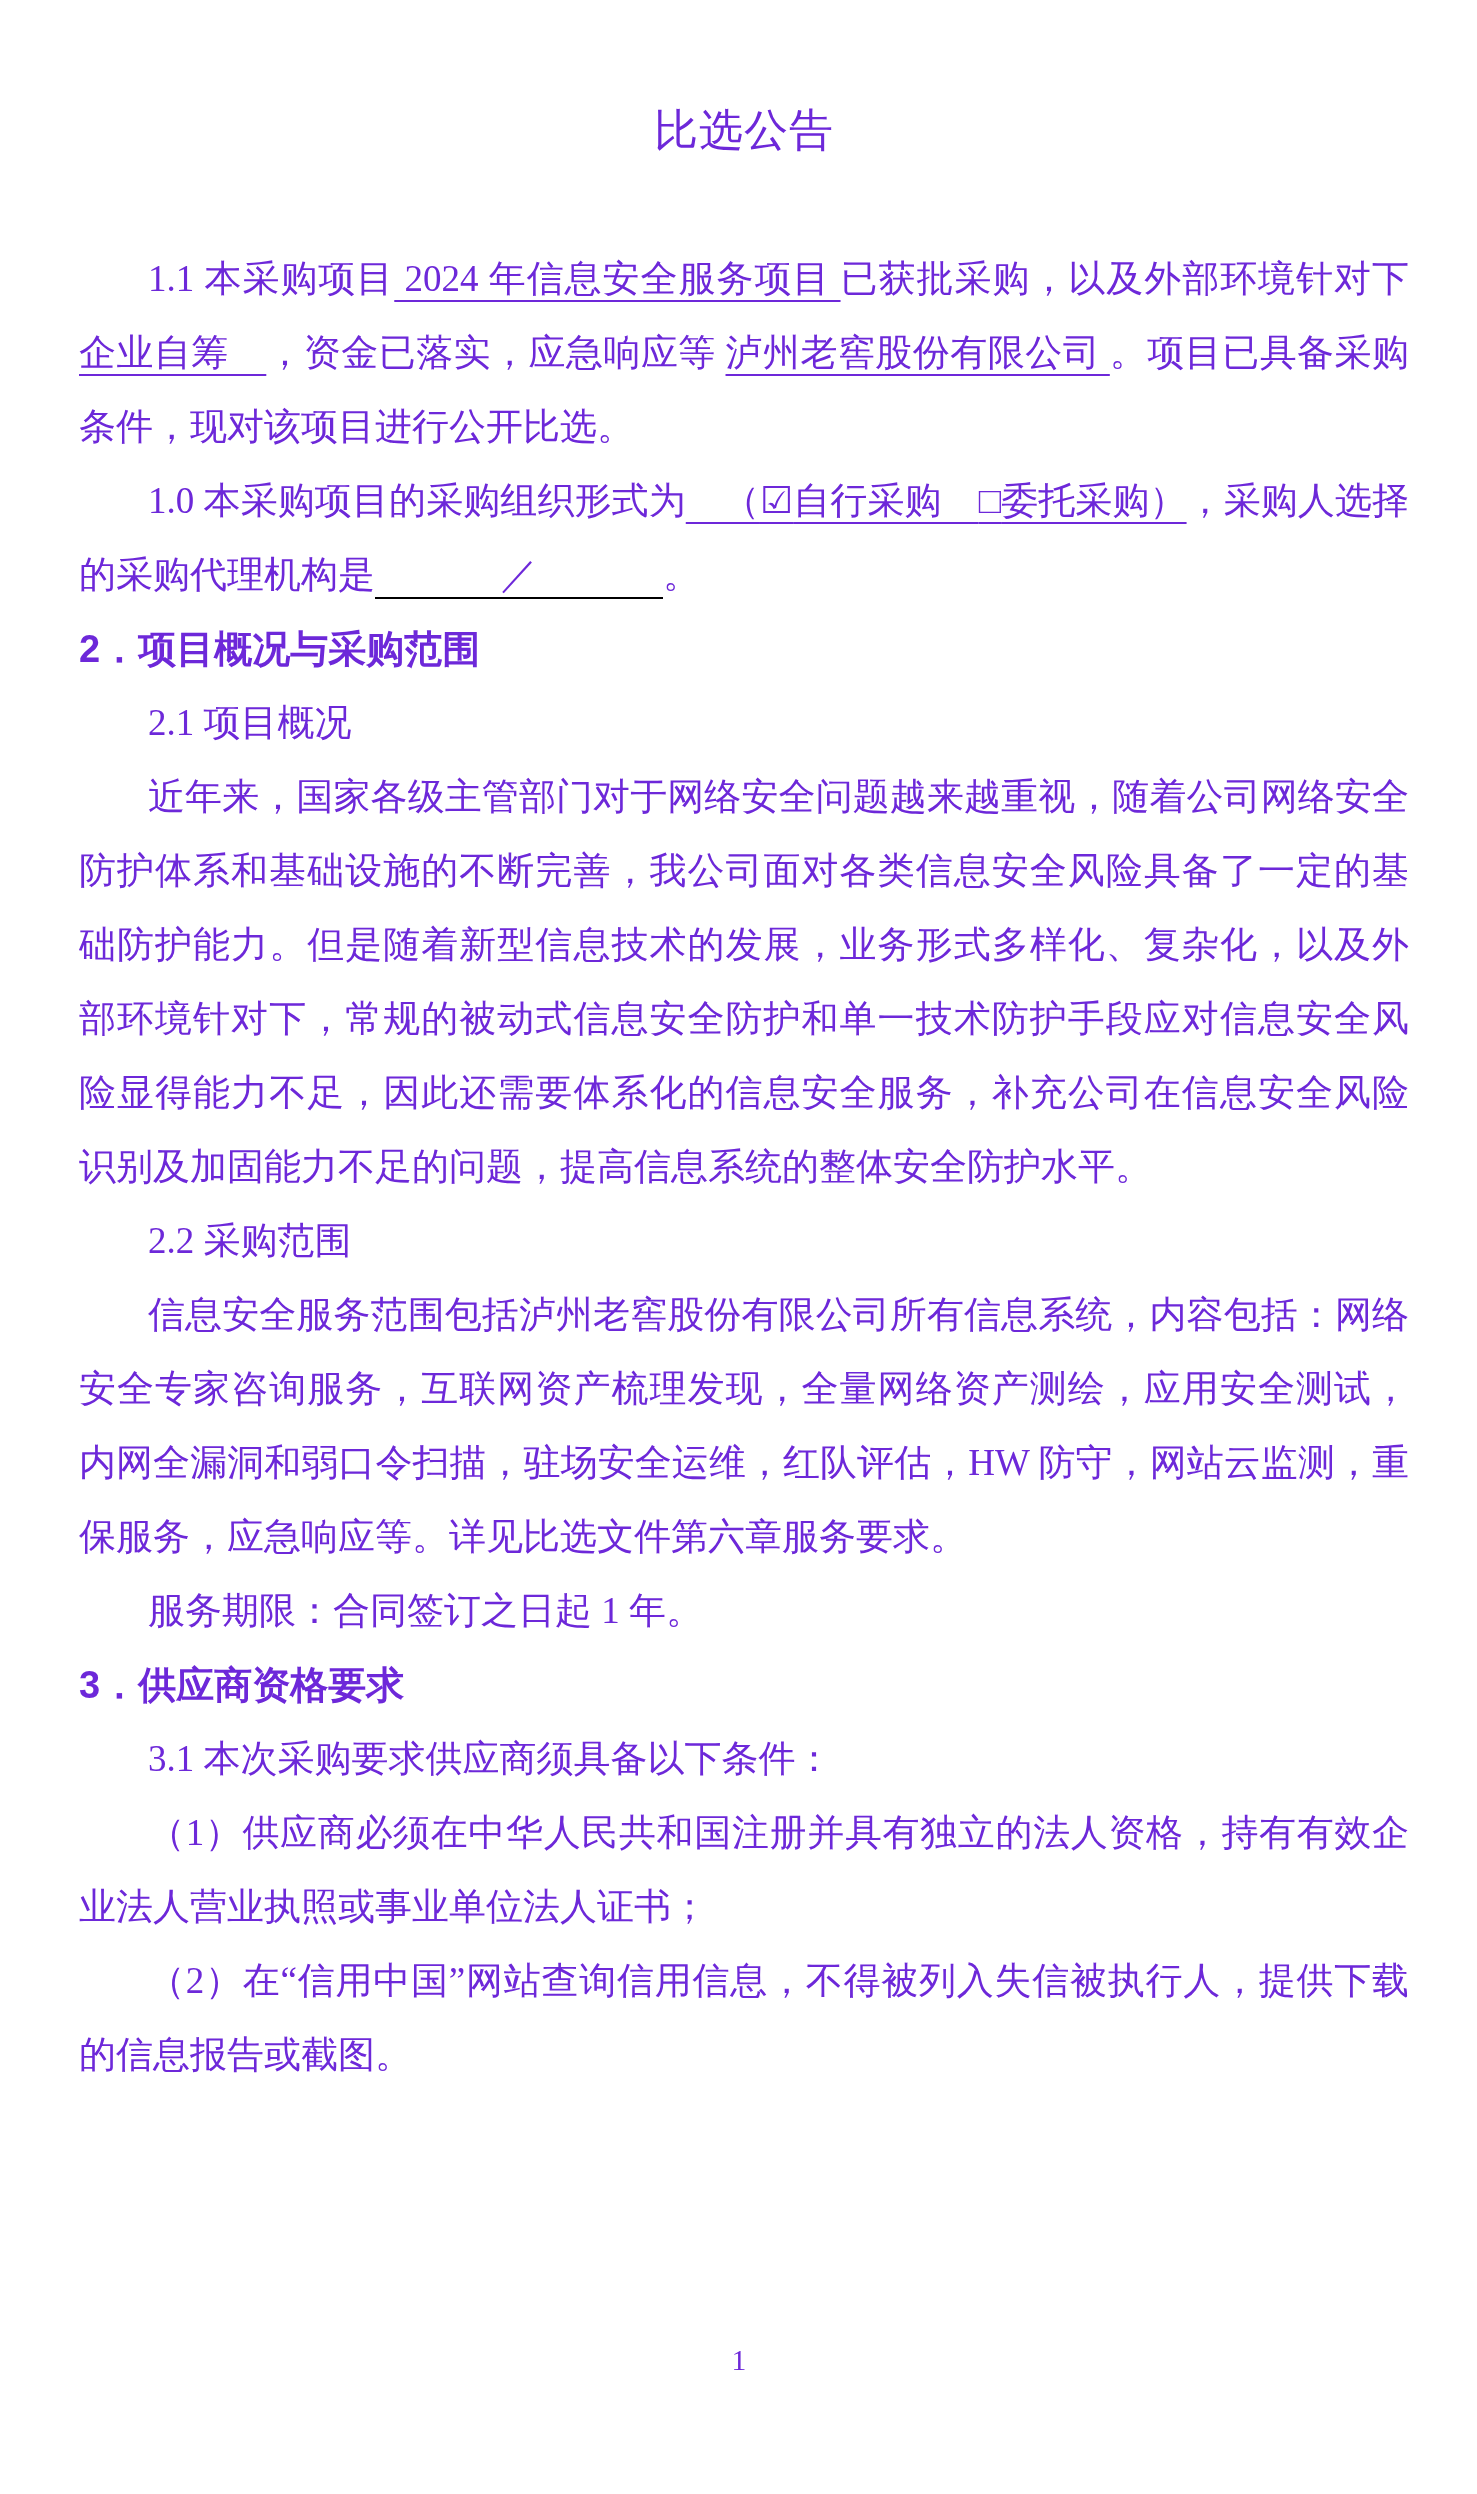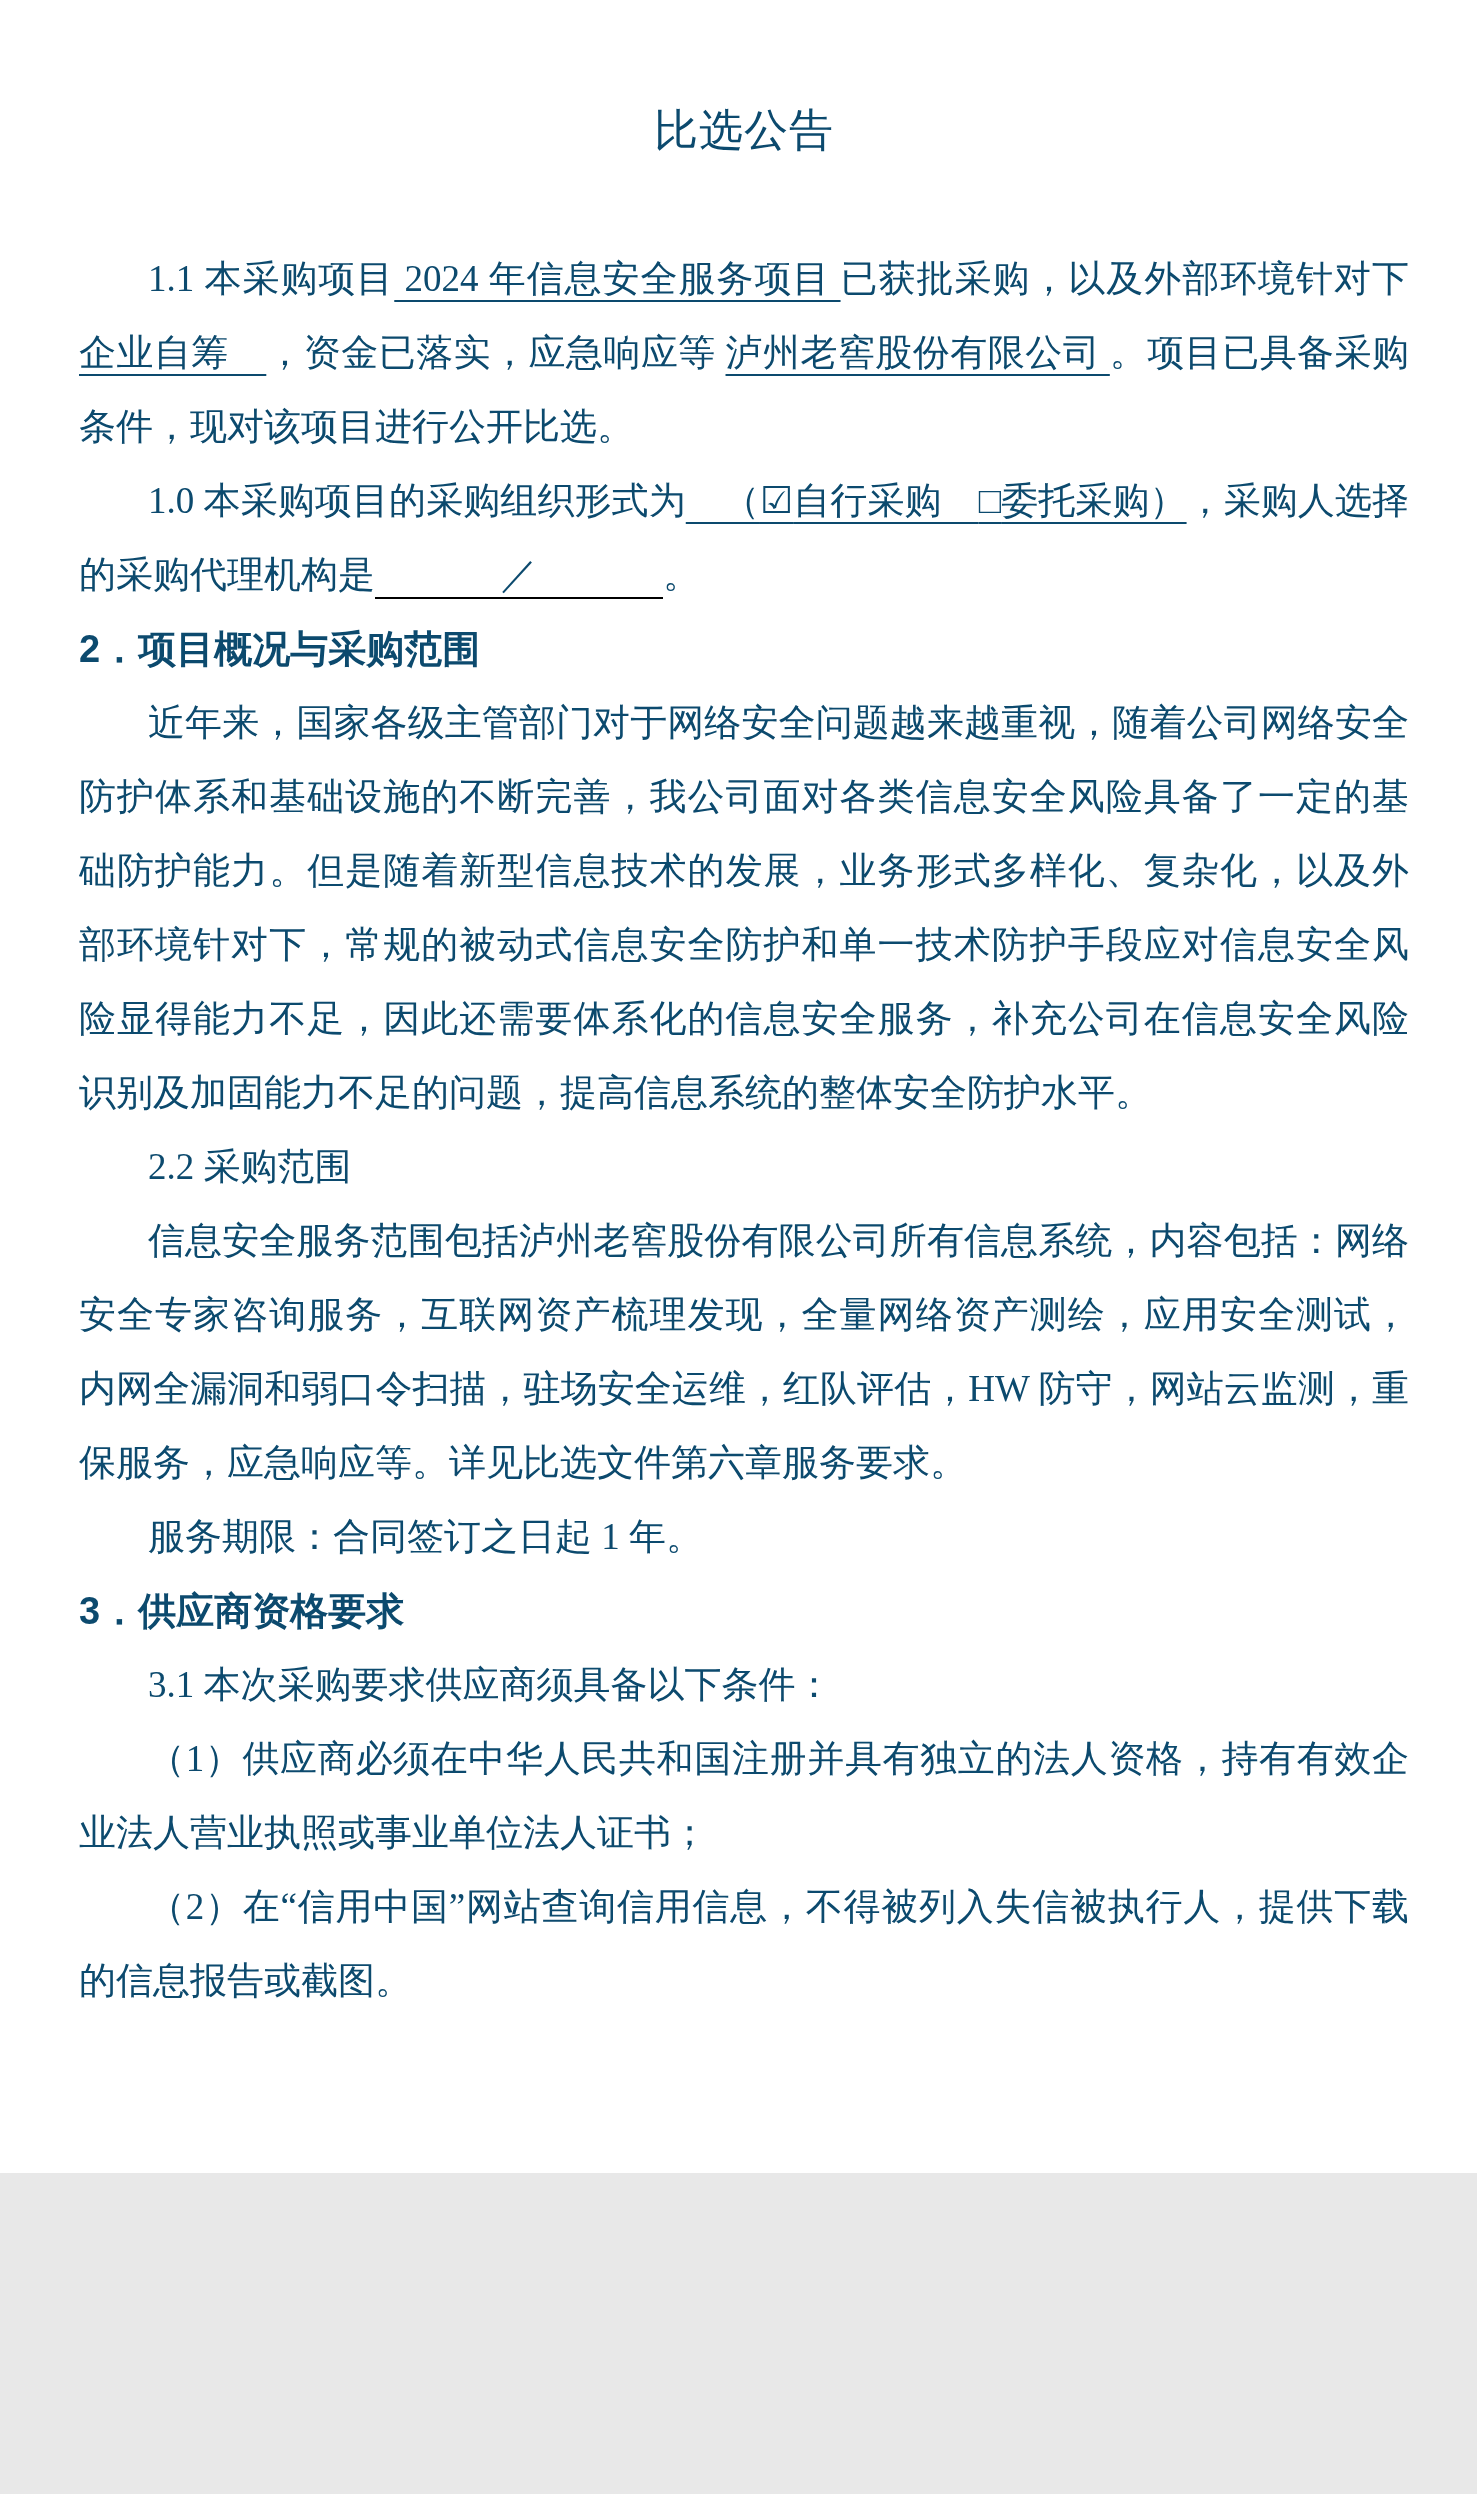--- a/index.html
+++ b/index.html
@@ -1,22 +1,22 @@
 <!DOCTYPE html>
 <html><head>
 <meta charset="utf-8">
 <style>
   html,body { margin:0; padding:0; background:#e8e8e8; }
   .page {
-    width:1478px; height:2173px;
+    width:1478px; height:2494px;
     background:#ffffff;
     position:relative;
     margin:0 auto;
     font-family:"Liberation Serif","DejaVu Serif",serif;
-    color:#0c4a6e;
+    color:#6d28d9;
     overflow:hidden;
   }
   .content { padding:94px 69px 0 79px; }
   p { margin:0; }
   .title {
     text-align:center;
     font-size:44px;
     line-height:74px;
     margin-bottom:74px;
     letter-spacing:1px;
@@ -68,20 +68,21 @@
 
     <p class="title">比选公告</p>
 
 
     <p class="body-p"><span>1.1 本采购项目</span><span class="u"> 2024 年信息安全服务项目 </span><span>已获批采购，以及外部环境针对下</span><span class="u">企业自筹　</span><span>，资金已落实，应急响应等 </span><span class="u">泸州老窖股份有限公司 </span><span>。项目已具备采购条件，现对该项目进行公开比选。</span></p>
 
     <p class="body-p"><span>1.0 本采购项目的采购组织形式为</span><span class="u">　（</span><span class="u">☑</span><span class="u">自行采购　</span><span class="u">□</span><span class="u">委托采购）</span><span>，采购人选择的采购代理机构是</span><span class="blank">／</span><span>。</span></p>
 
     <p class="h-main">2．项目概况与采购范围</p>
 
+    <p class="sub-p">2.1 项目概况</p>
 
     <p class="body-p">近年来，国家各级主管部门对于网络安全问题越来越重视，随着公司网络安全防护体系和基础设施的不断完善，我公司面对各类信息安全风险具备了一定的基础防护能力。但是随着新型信息技术的发展，业务形式多样化、复杂化，以及外部环境针对下，常规的被动式信息安全防护和单一技术防护手段应对信息安全风险显得能力不足，因此还需要体系化的信息安全服务，补充公司在信息安全风险识别及加固能力不足的问题，提高信息系统的整体安全防护水平。</p>
 
     <p class="sub-p">2.2 采购范围</p>
 
     <p class="body-p">信息安全服务范围包括泸州老窖股份有限公司所有信息系统，内容包括：网络安全专家咨询服务，互联网资产梳理发现，全量网络资产测绘，应用安全测试，内网全漏洞和弱口令扫描，驻场安全运维，红队评估，HW 防守，网站云监测，重保服务，应急响应等。详见比选文件第六章服务要求。</p>
 
     <p class="body-p">服务期限：合同签订之日起 1 年。</p>
 
     <p class="h-main">3．供应商资格要求</p>

